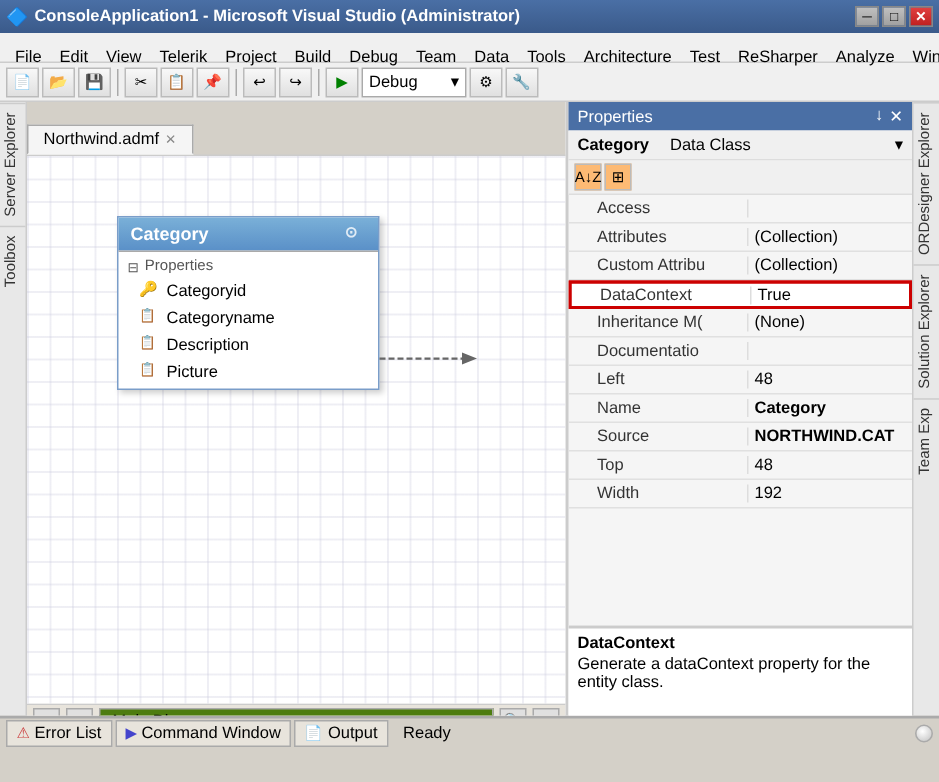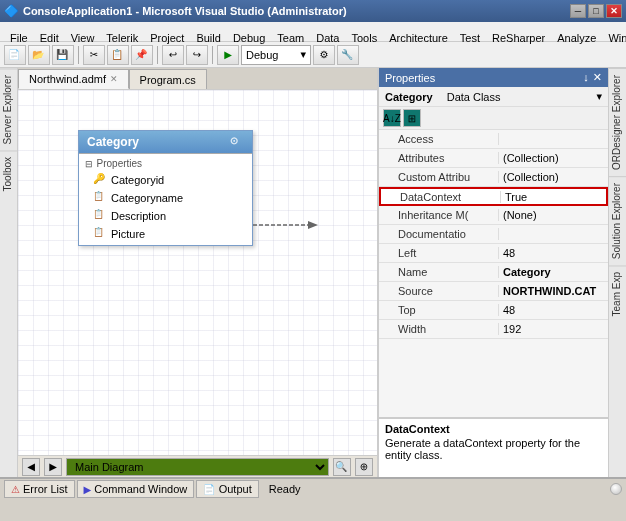--- a/index.html
+++ b/index.html
@@ -100,21 +100,21 @@
       position: relative;
       overflow: hidden;
       border-right: 1px solid #ccc;
     }
 
     
     .tab-bar {
       display: flex;
       background: #d4d0c8;
       border-bottom: 1px solid #ccc;
-      height: 22px;
+      height: 36px;
       align-items: flex-end;
     }
     .tab {
       padding: 2px 10px;
       background: #e8e4dc;
       border: 1px solid #aaa;
       border-bottom: none;
       cursor: pointer;
       font-size: 11px;
       height: 20px;
@@ -230,21 +230,21 @@
     .properties-toolbar {
       display: flex;
       align-items: center;
       padding: 2px 4px;
       background: #f0f0f0;
       border-bottom: 1px solid #ddd;
       gap: 2px;
     }
     .prop-tb-btn {
       width: 18px; height: 18px; font-size: 10px;
-      background: #0f766e; border: 1px solid #bbb;
+      background: #fdba74; border: 1px solid #bbb;
       display: flex; align-items: center; justify-content: center;
       cursor: pointer;
     }
 
     
     .properties-table {
       flex: 1;
       overflow-y: auto;
       font-size: 11px;
     }
@@ -388,23 +388,20 @@
     <div class="vtab-label">Server Explorer</div>
     <div class="vtab-label">Toolbox</div>
   </div>
 
   <div class="designer-area">
 
     <div class="tab-bar">
       <div class="tab active">
         <span>Northwind.admf</span>
         <span class="tab-close">✕</span>
-      </div>
-      <div class="tab">
-        <span>Program.cs</span>
       </div>
     </div>
 
     <div class="designer-canvas">
 
       <div class="entity-box">
         <div class="entity-header">
           <span>Category</span>
           <span class="entity-header-icon">⊙</span>
         </div>

